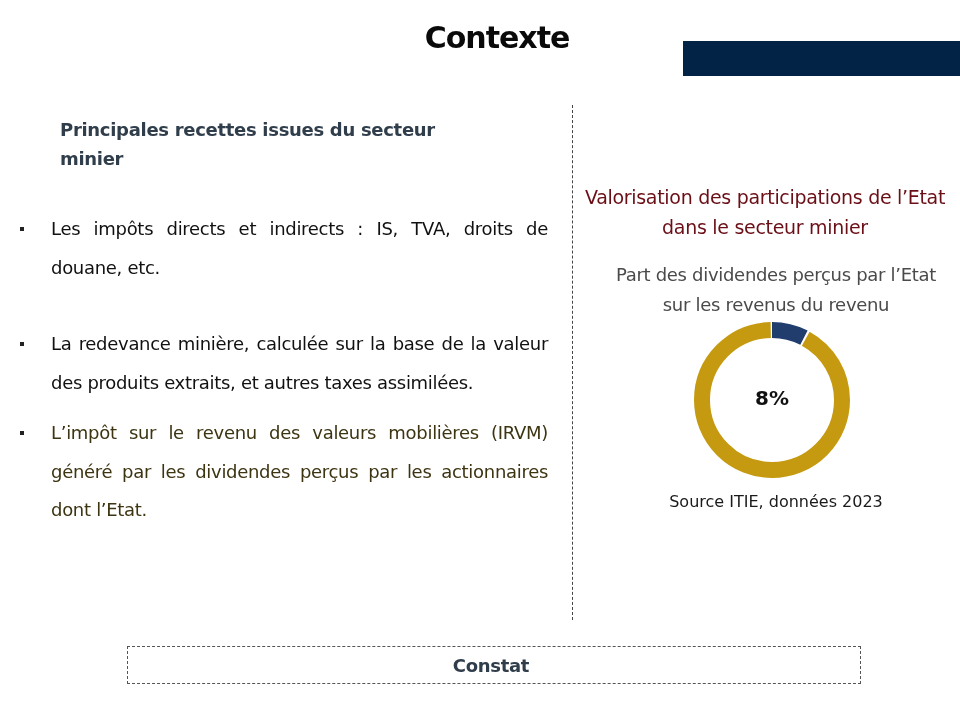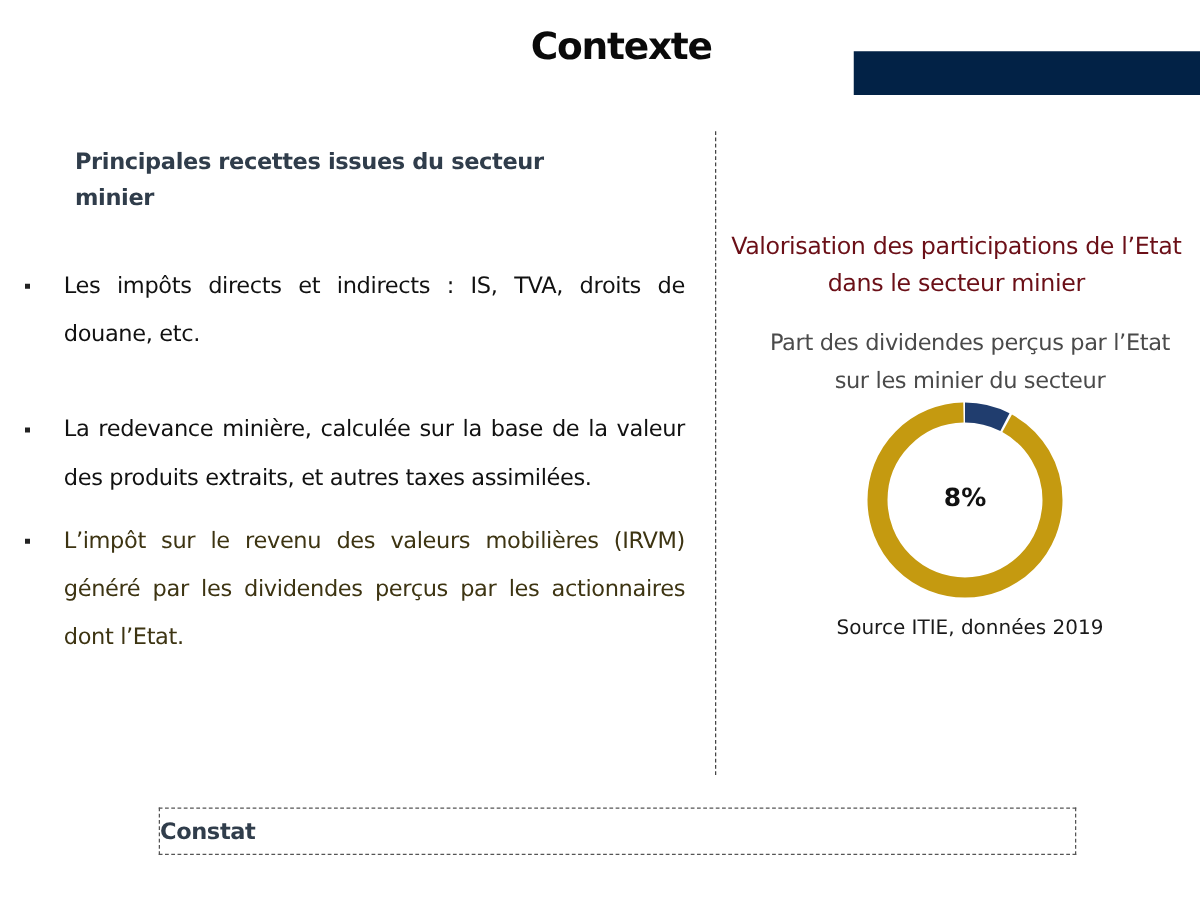--- a/index.html
+++ b/index.html
@@ -58,21 +58,21 @@
       position: absolute; left: 692px; top: 386px; width: 160px;
       text-align: center; font-size: 20px; font-weight: bold; color: #111;
     }
     .source {
       position: absolute; left: 600px; width: 352px; top: 492px;
       text-align: center; font-size: 16px; color: #1a1a1a;
     }
     .constat {
       position: absolute; left: 127px; top: 646px; width: 734px; height: 38px;
       border: 1px dashed #555; box-sizing: border-box;
-      display: flex; align-items: center; justify-content: flex-start;
+      display: flex; align-items: center; justify-content: center;
       font-size: 18px; color: #303d4b; letter-spacing: -0.3px;
     }
     .constat b { font-weight: bold; margin-right: 6px; }
   </style>
 </head>
 <body>
 
 <div class="title">Contexte</div>
 <div class="navy-bar"></div>
 
@@ -89,27 +89,27 @@
   </li>
   <li class="bullet olive">
     <span class="bullet-mark"></span>
     <span>L’impôt sur le revenu des valeurs mobilières (IRVM) généré par les dividendes perçus par les actionnaires dont l’Etat.</span>
   </li>
 </ul>
 
 <div class="divider"></div>
 
 <div class="right-heading">Valorisation des participations de l’Etat dans le secteur minier</div>
-<div class="chart-subtitle">Part des dividendes perçus par l’Etat sur les minier du secteur</div>
+<div class="chart-subtitle">Part des dividendes perçus par l’Etat sur les revenus du revenu</div>
 
 <svg class="donut" viewBox="0 0 160 160">
   <g id="donut-slices" transform="rotate(-90 80 80)">
       <circle cx="80" cy="80" r="70" fill="none" stroke="#203d6e" stroke-width="16" stroke-dasharray="33.18583772020568 406.63713378236537" stroke-dashoffset="0"></circle>
       <circle cx="80" cy="80" r="70" fill="none" stroke="#c59a10" stroke-width="16" stroke-dasharray="402.63713378236537 37.185837720205654" stroke-dashoffset="-35.18583772020568"></circle>
     </g>
 </svg>
 <div class="donut-label">8%</div>
 
-<div class="source">Source ITIE, données 2019</div>
+<div class="source">Source ITIE, données 2023</div>
 
 <div class="constat">
   <b>Constat</b>
 </div>
 
 </body></html>

